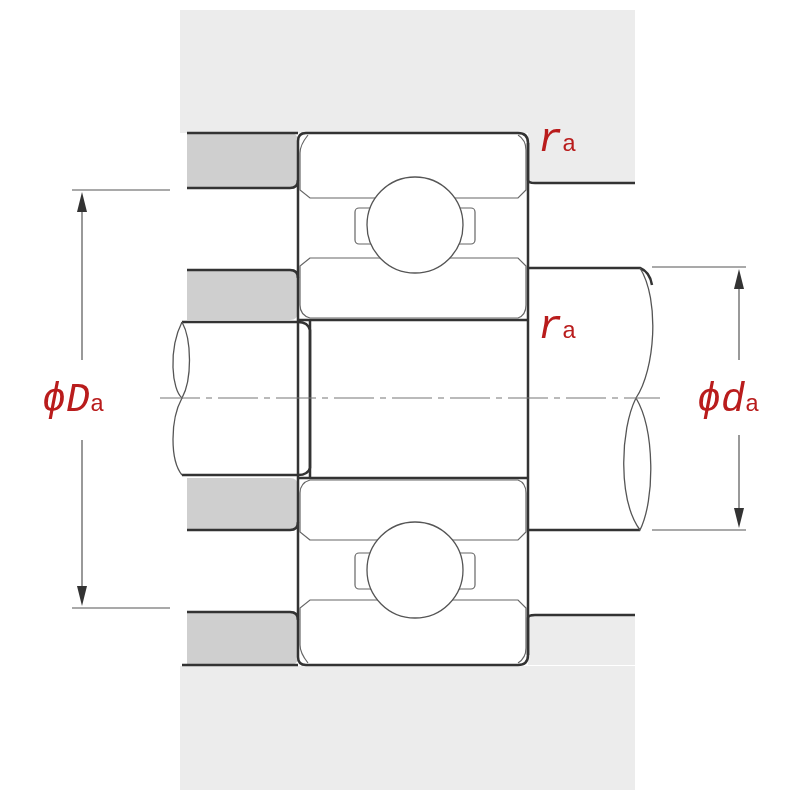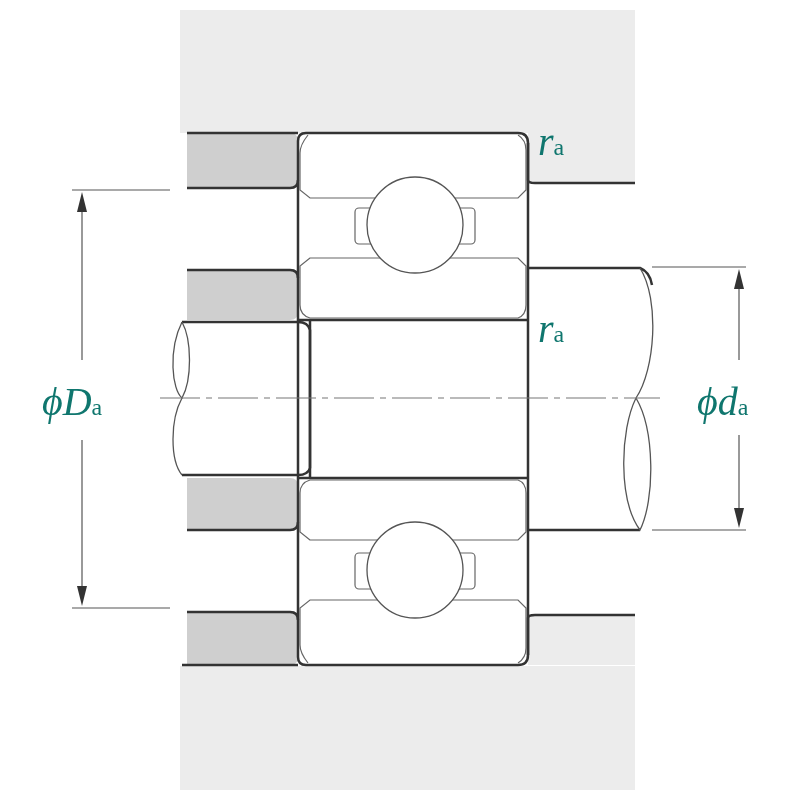--- a/index.html
+++ b/index.html
@@ -1,18 +1,18 @@
 <!DOCTYPE html>
 <html><head>
 <meta charset="utf-8">
 <style>
   html, body { margin: 0; padding: 0; background: #ffffff; }
   body { width: 800px; height: 800px; position: relative; overflow: hidden; }
   #diagram { position: absolute; left: 0; top: 0; width: 800px; height: 800px; }
-  .label { position: absolute; font-family: Liberation Serif, serif; color: #0f766e; white-space: nowrap; text-align: center; }
+  .label { position: absolute; font-family: Liberation Mono, monospace; color: #b91c1c; white-space: nowrap; text-align: center; }
   .label .main { font-style: italic; font-size: 40px; }
   .label .sub { font-size: 24px; font-style: normal; }
   .label .phi { font-style: italic; font-size: 40px; }
 </style>
 </head>
 <body>
 
 <svg id="diagram" viewBox="0 0 800 800" xmlns="http://www.w3.org/2000/svg">
 
   <g>

